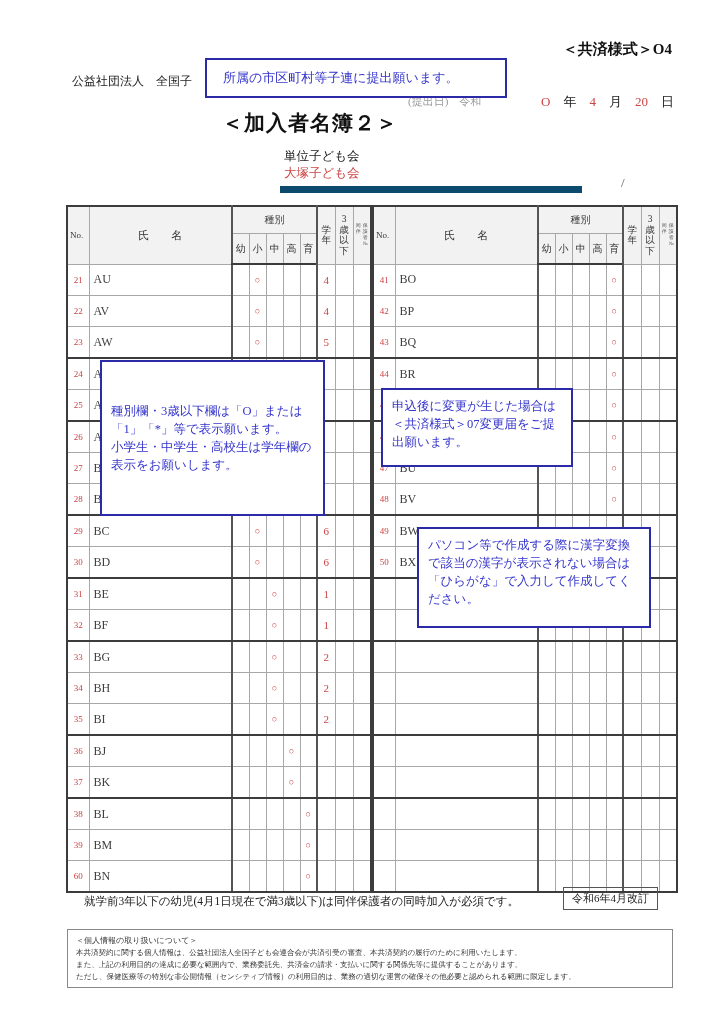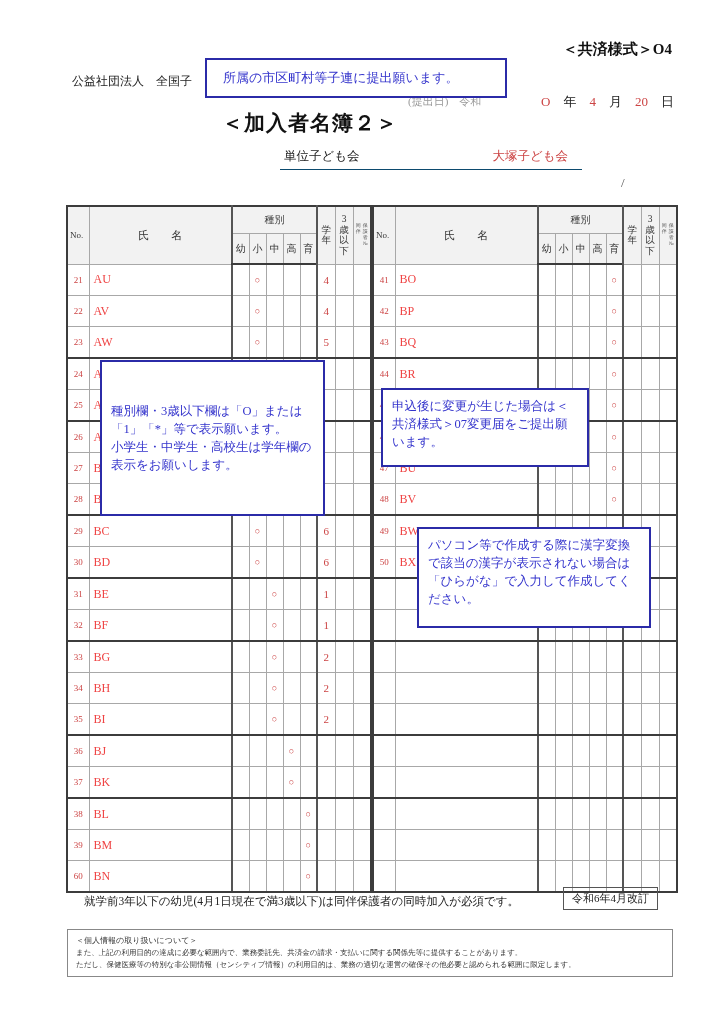--- a/index.html
+++ b/index.html
@@ -5,52 +5,52 @@
   html,body{margin:0;padding:0;background:#ffffff;}
   .page{position:relative;width:724px;height:1024px;background:#fff;margin:0 auto;
         font-family:Liberation Serif, serif;color:#222;overflow:hidden;}
 
   .form-code{position:absolute;top:40px;right:52px;font-size:15px;font-weight:600;color:#111;}
   .org{position:absolute;top:73px;left:72px;font-size:12px;color:#222;white-space:nowrap;}
   .date-prefix{position:absolute;top:94px;left:408px;font-size:11px;color:#999;z-index:1;white-space:nowrap;}
   .date-row{position:absolute;top:93px;right:50px;display:flex;gap:13px;font-size:13px;align-items:baseline;z-index:2;}
   .red{color:#cc4444;}
   .title{position:absolute;top:109px;left:222px;font-size:21px;font-weight:bold;letter-spacing:1px;color:#111;}
-  .unit-row{position:absolute;top:148px;left:280px;width:284px;border-bottom:1px solid #0c4a6e;
-            display:flex;justify-content:space-between;padding:0 14px 4px 4px;font-size:12.5px;}
+  .unit-row{position:absolute;top:148px;left:280px;width:284px;border-bottom:7px solid #0c4a6e;
+            display:flex;justify-content:space-between;padding:0 14px 4px 4px;font-size:12.5px;flex-direction:column;}
   .slash{position:absolute;top:175px;left:621px;font-size:13px;color:#555;}
 
   table.roster{position:absolute;top:205px;border-collapse:collapse;table-layout:fixed;width:305px;
                border:2px solid #3c3c3c;background:#fff;}
   .roster th,.roster td{border:1px solid #a8a8a8;padding:0;overflow:hidden;}
   .roster thead th{background:#f2f2f2;font-weight:normal;color:#333;vertical-align:middle;}
   .roster thead tr:last-child th{border-bottom:2px solid #3c3c3c;}
   th.h-no{font-size:9px;text-align:left;padding-left:2px;}
   th.h-name{font-size:11px;text-align:center;}
   th.h-type{font-size:10px;text-align:center;height:26px;}
   th.h-sub{font-size:10px;text-align:center;height:29px;}
   .sepL{border-left:2px solid #555 !important;}
   .vwrap{width:12px;margin:0 auto;word-break:break-all;font-size:9.5px;line-height:1.12;text-align:center;}
   .gwrap{display:flex;justify-content:center;gap:1px;}
   .gcol{width:6px;font-size:5px;line-height:1.2;word-break:break-all;color:#555;text-align:center;}
 
   .roster tbody td{height:30px;}
   td.c-no{font-size:9px;color:#cc4444;text-align:center;}
-  td.c-name{font-size:12px;color:#ef4444;text-align:left;padding-left:4px;}
+  td.c-name{font-size:12px;color:#404040;text-align:left;padding-left:4px;}
   td.c-type{font-size:9px;color:#cc4444;text-align:center;}
   td.c-grade{font-size:11px;color:#cc4444;text-align:center;}
   tr.grp td{border-bottom:2px solid #3c3c3c;}
 
   .callout{position:absolute;box-sizing:border-box;background:#fff;border:2px solid #2b2ba8;
            color:#3333cc;z-index:10;font-size:12.5px;line-height:1.45;}
   .co-1{top:58px;left:205px;width:302px;height:40px;display:flex;align-items:center;padding-left:16px;font-size:13px;}
   .co-2{top:360px;left:100px;width:225px;height:156px;display:flex;flex-direction:column;justify-content:center;
         padding:0 9px;}
   .co-2 p{margin:0;}
-  .co-3{top:388px;left:381px;width:208px;height:79px;padding:7px 9px;}
+  .co-3{top:388px;left:381px;width:192px;height:79px;padding:7px 9px;}
   .co-4{top:527px;left:417px;width:234px;height:101px;padding:7px 9px;}
 
   .footer-note{position:absolute;top:894px;left:84px;font-size:11.5px;color:#222;}
   .revision-box{position:absolute;top:887px;left:563px;border:1.5px solid #555;padding:3px 8px;font-size:11px;color:#222;}
   .privacy-box{position:absolute;top:929px;left:67px;width:606px;box-sizing:border-box;border:1px solid #888;
                padding:5px 8px;font-size:7.5px;color:#333;line-height:1.55;}
   .privacy-box .pt{font-size:8px;}
 </style>
 </head>
 <body>
@@ -654,17 +654,18 @@
 
   <div class="callout co-3">申込後に変更が生じた場合は＜共済様式＞07変更届をご提出願います。</div>
 
   <div class="callout co-4">パソコン等で作成する際に漢字変換で該当の漢字が表示されない場合は「ひらがな」で入力して作成してください。</div>
 
   <div class="footer-note">就学前3年以下の幼児(4月1日現在で満3歳以下)は同伴保護者の同時加入が必須です。</div>
   <div class="revision-box">令和6年4月改訂</div>
 
   <div class="privacy-box">
     <div class="pt">＜個人情報の取り扱いについて＞</div>
+    <div>本共済契約に関する個人情報は、公益社団法人全国子ども会連合会が共済引受の審査、本共済契約の履行のために利用いたします。</div>
     <div>また、上記の利用目的の達成に必要な範囲内で、業務委託先、共済金の請求・支払いに関する関係先等に提供することがあります。</div>
     <div>ただし、保健医療等の特別な非公開情報（センシティブ情報）の利用目的は、業務の適切な運営の確保その他必要と認められる範囲に限定します。</div>
   </div>
 
 </div>
 
 </body></html>

